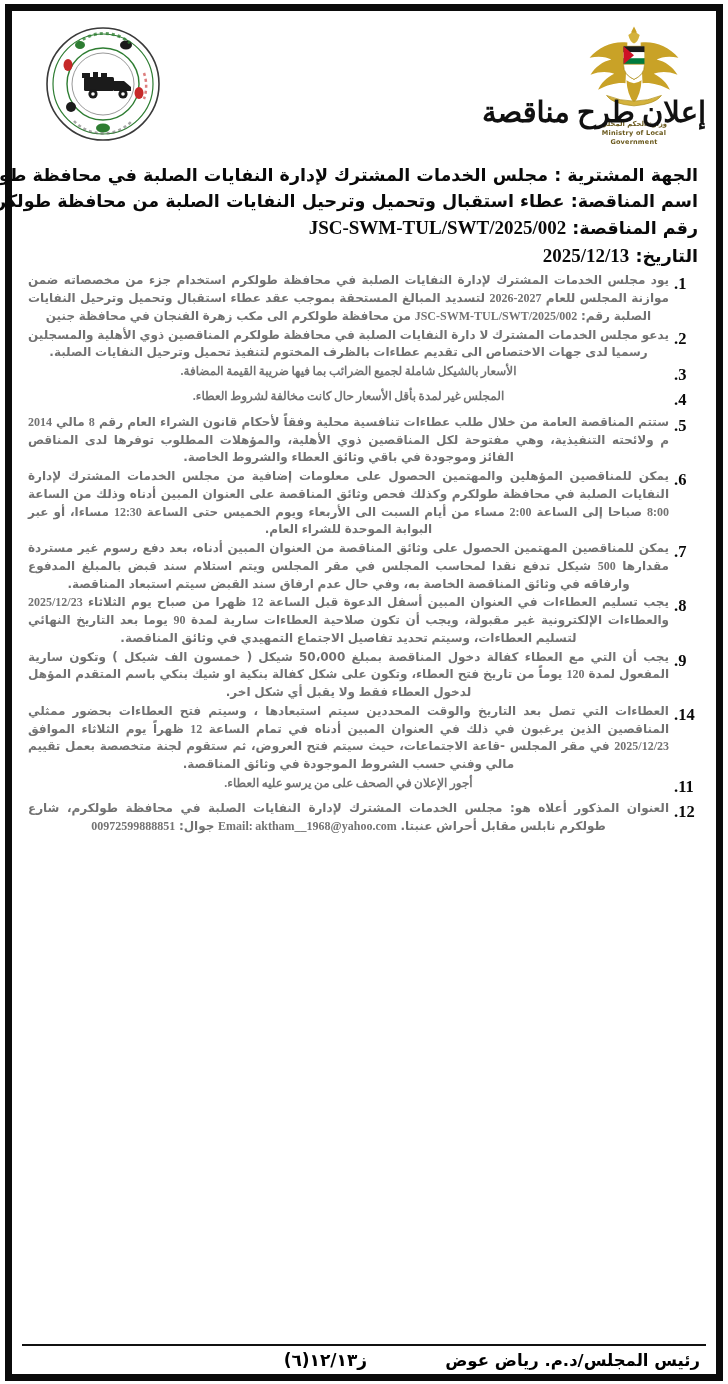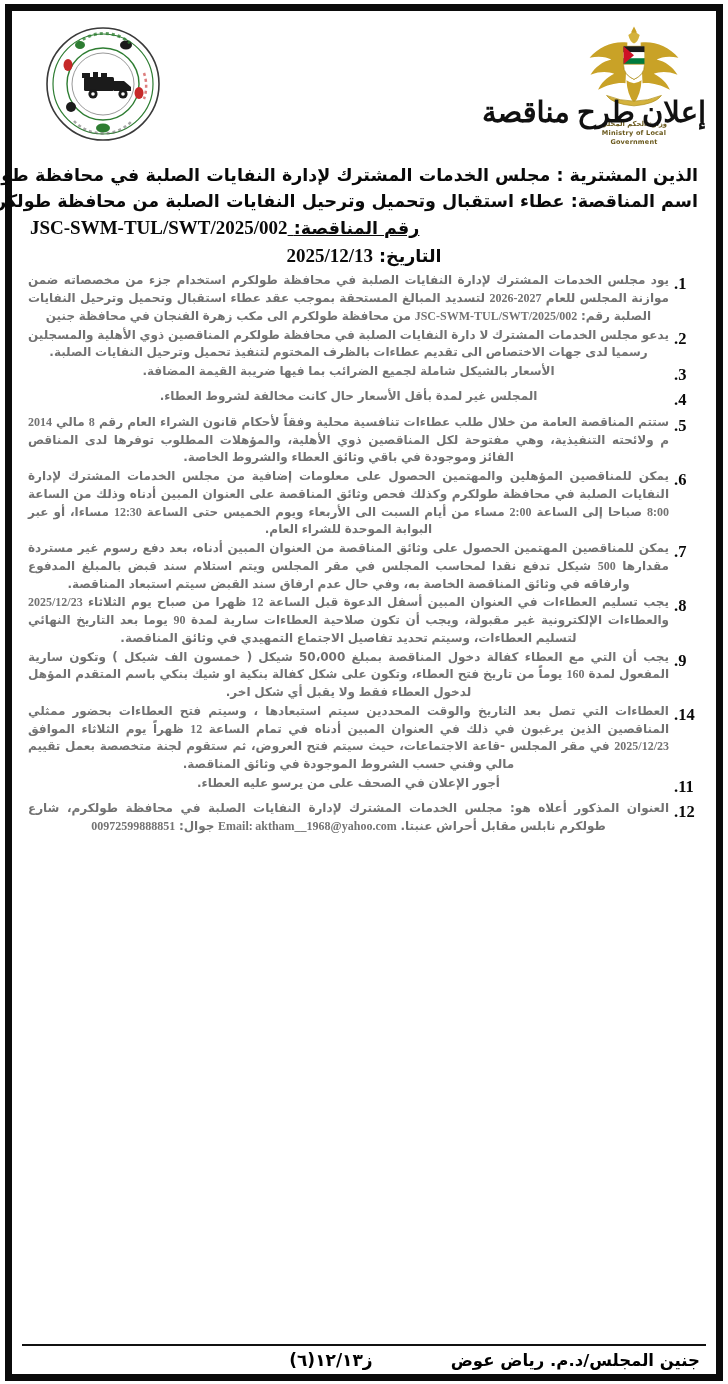--- a/index.html
+++ b/index.html
@@ -88,33 +88,32 @@
     text-align: right;
   }
   .meta-line {
     font-size: 17.5px;
     font-weight: bold;
     line-height: 1.47;
     color: #0a0a0a;
     white-space: nowrap;
   }
   .meta-line.center-num {
-    text-align: left;
-    text-decoration: underline;
+    text-align: right;
   }
   .meta-line .code {
     font-family: "Liberation Serif", "DejaVu Serif", serif;
     font-weight: bold;
     font-size: 19px;
     direction: ltr;
     display: inline-block;
     unicode-bidi: embed;
   }
   .meta-date-wrap {
-    text-align: center;
+    text-align: right;
   }
   .meta-date-wrap .lbl { }
 
   
   .body-list {
     flex: 1 1 auto;
     direction: rtl;
     padding: 2px 6px 0 6px;
     counter-reset: clause;
   }
@@ -149,20 +148,21 @@
   .clause-text .ltr {
     direction: ltr;
     unicode-bidi: embed;
     display: inline-block;
     font-family: "Liberation Serif", "DejaVu Serif", serif;
     font-weight: bold;
   }
   .clause.short .clause-text {
     text-align: center;
     text-align-last: center;
+    font-family: Liberation Serif, serif;
   }
 
   
   .footer-row {
     flex: 0 0 auto;
     border-top: 2px solid #111111;
     margin-top: 3px;
     padding-top: 4px;
     display: flex;
     flex-direction: row;
@@ -253,21 +253,21 @@
           <div>Ministry of Local</div>
           <div>Government</div>
         </div>
       </div>
 
       <div class="main-title">إعلان طرح مناقصة</div>
     </div>
 
     <div class="meta">
       <div class="meta-line">
-        <span>الذين المشترية :</span>
+        <span>الجهة المشترية :</span>
         <span>مجلس الخدمات المشترك لإدارة النفايات الصلبة في محافظة طولكرم</span>
       </div>
       <div class="meta-line">
         <span>اسم المناقصة:</span>
         <span>عطاء استقبال وتحميل وترحيل النفايات الصلبة من محافظة طولكرم</span>
       </div>
       <div class="meta-line center-num">
         <span>رقم المناقصة:</span>
         <span class="code">JSC-SWM-TUL/SWT/2025/002</span>
       </div>
@@ -305,36 +305,36 @@
         <div class="clause">
           <div class="clause-num">7.</div>
           <div class="clause-text"><span>يمكن للمناقصين المهتمين الحصول على وثائق المناقصة من العنوان المبين أدناه، بعد دفع رسوم غير مستردة مقدارها </span><span class="ltr">500</span><span> شيكل تدفع نقدا لمحاسب المجلس في مقر المجلس ويتم استلام سند قبض بالمبلغ المدفوع وارفاقه في وثائق المناقصة الخاصة به، وفي حال عدم ارفاق سند القبض سيتم استبعاد المناقصة.</span></div>
         </div>
         <div class="clause">
           <div class="clause-num">8.</div>
           <div class="clause-text"><span>يجب تسليم العطاءات في العنوان المبين أسفل الدعوة قبل الساعة </span><span class="ltr">12</span><span> ظهرا من صباح يوم الثلاثاء </span><span class="ltr">2025/12/23</span><span> والعطاءات الإلكترونية غير مقبولة، ويجب أن تكون صلاحية العطاءات سارية لمدة </span><span class="ltr">90</span><span> يوما بعد التاريخ النهائي لتسليم العطاءات، وسيتم تحديد تفاصيل الاجتماع التمهيدي في وثائق المناقصة.</span></div>
         </div>
         <div class="clause">
           <div class="clause-num">9.</div>
-          <div class="clause-text"><span>يجب أن التي مع العطاء كفالة دخول المناقصة بمبلغ </span><span>50،000</span><span> شيكل ( خمسون الف شيكل ) وتكون سارية المفعول لمدة </span><span class="ltr">160</span><span> يوماً من تاريخ فتح العطاء، وتكون على شكل كفالة بنكية او شيك بنكي باسم المتقدم المؤهل لدخول العطاء فقط ولا يقبل أي شكل اخر.</span></div>
+          <div class="clause-text"><span>يجب أن التي مع العطاء كفالة دخول المناقصة بمبلغ </span><span>50،000</span><span> شيكل ( خمسون الف شيكل ) وتكون سارية المفعول لمدة </span><span class="ltr">120</span><span> يوماً من تاريخ فتح العطاء، وتكون على شكل كفالة بنكية او شيك بنكي باسم المتقدم المؤهل لدخول العطاء فقط ولا يقبل أي شكل اخر.</span></div>
         </div>
         <div class="clause">
           <div class="clause-num">14.</div>
           <div class="clause-text"><span>العطاءات التي تصل بعد التاريخ والوقت المحددين سيتم استبعادها ، وسيتم فتح العطاءات بحضور ممثلي المناقصين الذين يرغبون في ذلك في العنوان المبين أدناه في تمام الساعة </span><span class="ltr">12</span><span> ظهراً يوم الثلاثاء الموافق </span><span class="ltr">2025/12/23</span><span> في مقر المجلس -قاعة الاجتماعات، حيث سيتم فتح العروض، ثم ستقوم لجنة متخصصة بعمل تقييم مالي وفني حسب الشروط الموجودة في وثائق المناقصة.</span></div>
         </div>
         <div class="clause short">
           <div class="clause-num">11.</div>
           <div class="clause-text"><span>أجور الإعلان في الصحف على من يرسو عليه العطاء.</span></div>
         </div>
         <div class="clause">
           <div class="clause-num">12.</div>
           <div class="clause-text"><span>العنوان المذكور أعلاه هو: مجلس الخدمات المشترك لإدارة النفايات الصلبة في محافظة طولكرم، شارع طولكرم نابلس مقابل أحراش عنبتا. </span><span class="ltr">Email: aktham__1968@yahoo.com</span><span> جوال: </span><span class="ltr">00972599888851</span></div>
         </div>
       </div>
 
     <div class="footer-row">
-      <div class="footer-sign">جنين المجلس/د.م. رياض عوض</div>
+      <div class="footer-sign">رئيس المجلس/د.م. رياض عوض</div>
       <div class="footer-ref">ز١٢/١٣(٦)</div>
       <div class="footer-spacer"></div>
     </div>
 
   </div>
 </div>
 
 </body></html>

